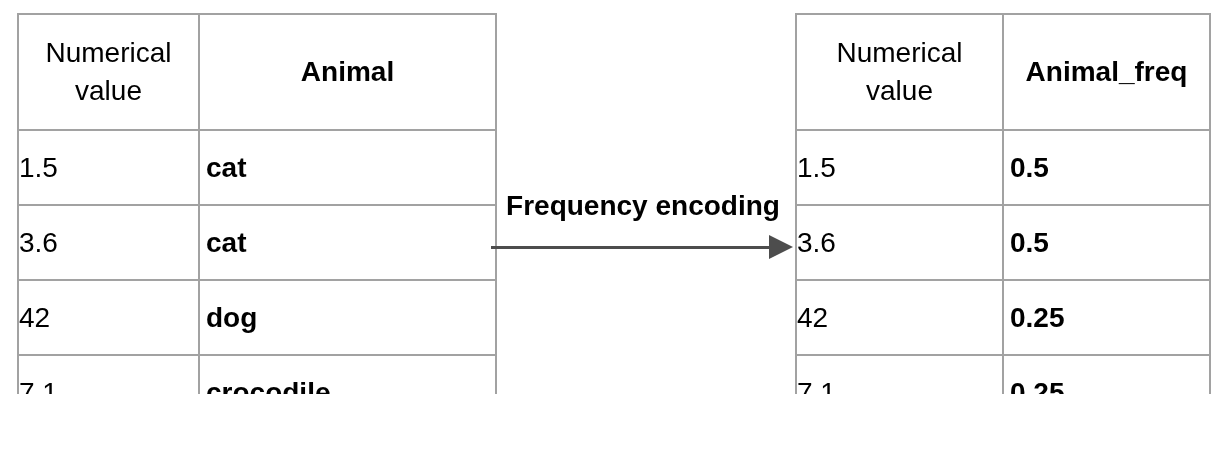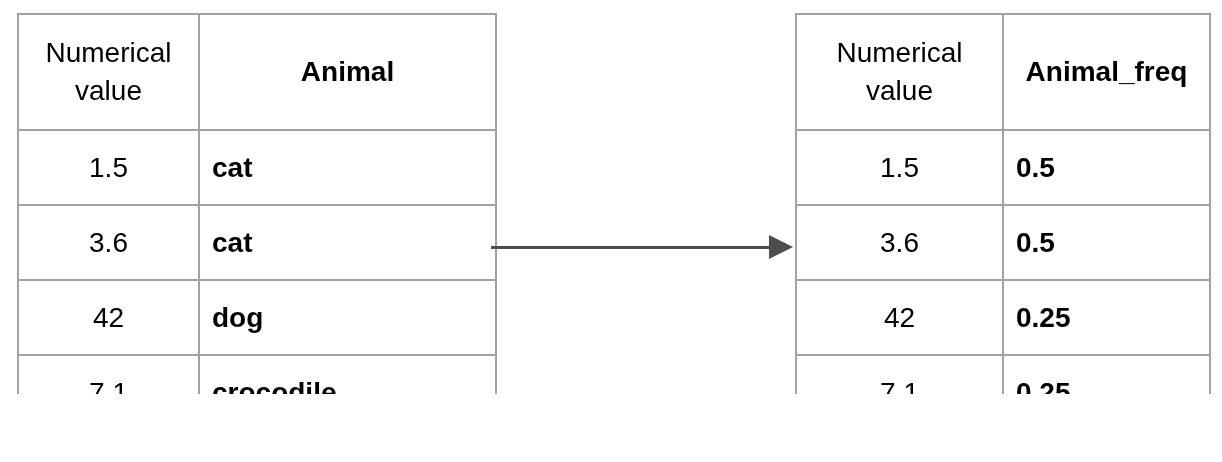--- a/index.html
+++ b/index.html
@@ -31,22 +31,22 @@
     overflow: hidden;
   }
   .data-table th { height: 114px; text-align: center; line-height: 1.35; }
   .data-table td { height: 73px; }
 
   .tbl-left  .col-num { width: 179px; }
   .tbl-left  .col-val { width: 295px; font-weight: bold; }
   .tbl-right .col-num { width: 205px; }
   .tbl-right .col-val { width: 205px; font-weight: bold; }
 
-  td.col-num { text-align: center; }
-  td.col-val { text-align: left; padding-left: 12px; }
+  td.col-num { }
+  td.col-val { text-align: left; padding-left: 6px; }
 
   .hdr-narrow { display: inline-block; max-width: 140px; }
 
   .transform-label {
     position: absolute;
     left: 643px;
     top: 191px;
     transform: translateX(-50%);
     white-space: nowrap;
     font-size: 28px;
@@ -99,20 +99,21 @@
       <td class="col-num">42</td>
       <td class="col-val">dog</td>
     </tr>
     <tr>
       <td class="col-num">7.1</td>
       <td class="col-val">crocodile</td>
     </tr>
   </tbody>
     </table>
 
+  <div class="transform-label">Frequency encoding</div>
   <div class="arrow-line"></div>
   <div class="arrow-head"></div>
 
   <table class="data-table tbl-right">
     <tbody>
         <tr>
       <th class="col-num">
         <span class="hdr-narrow">Numerical value</span>
       </th>
       <th class="col-val">

